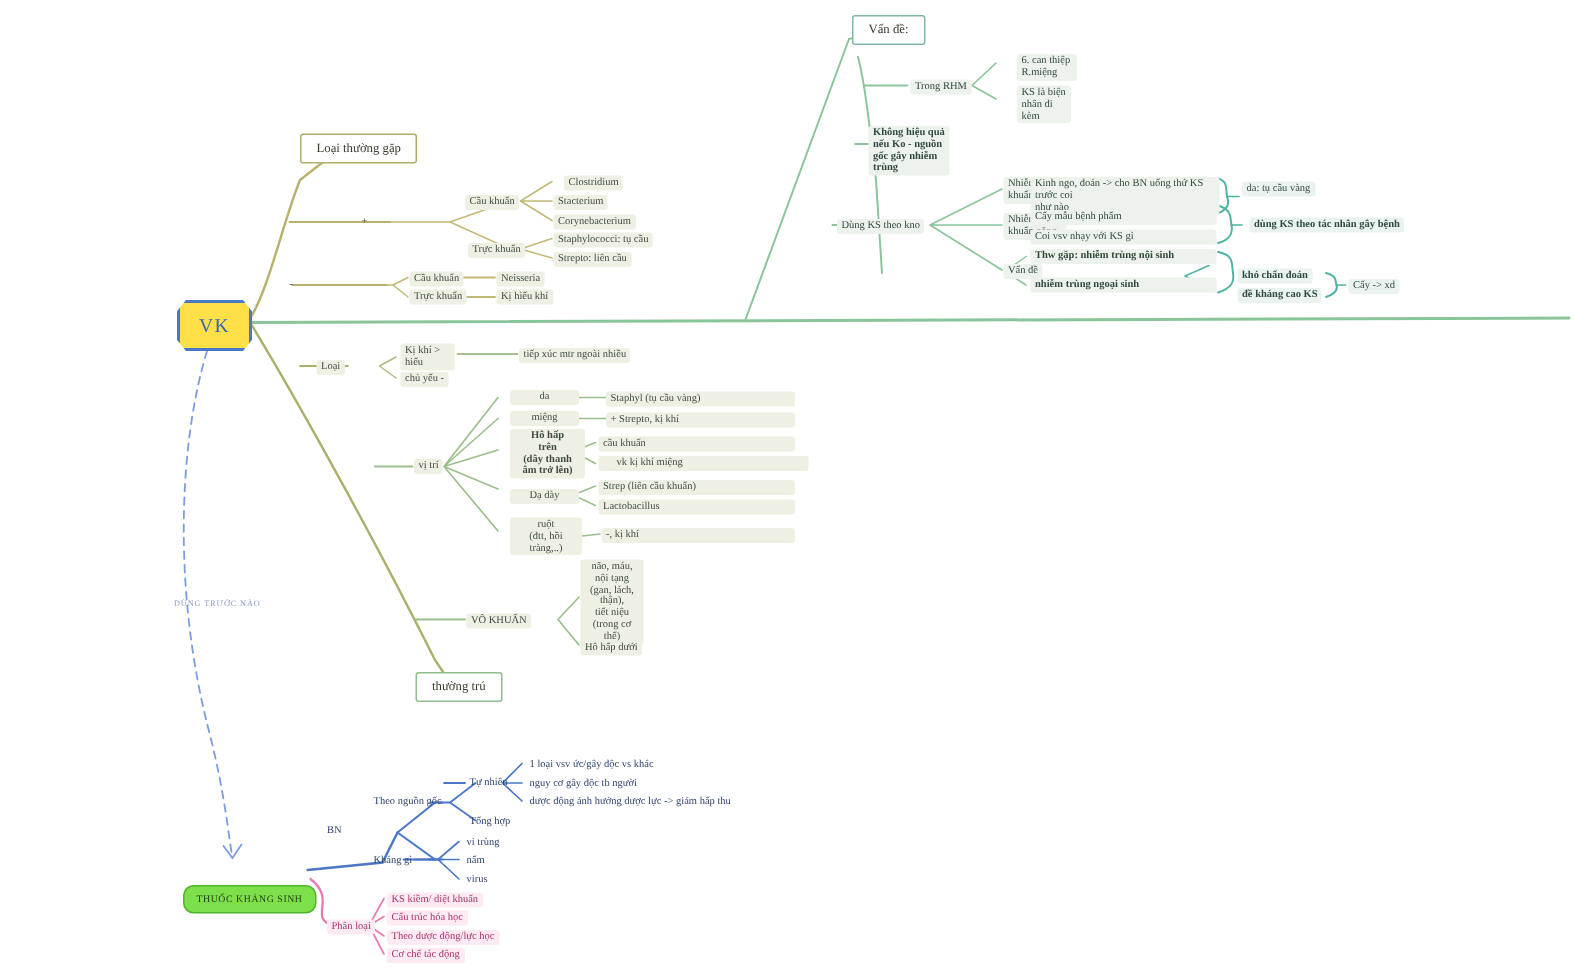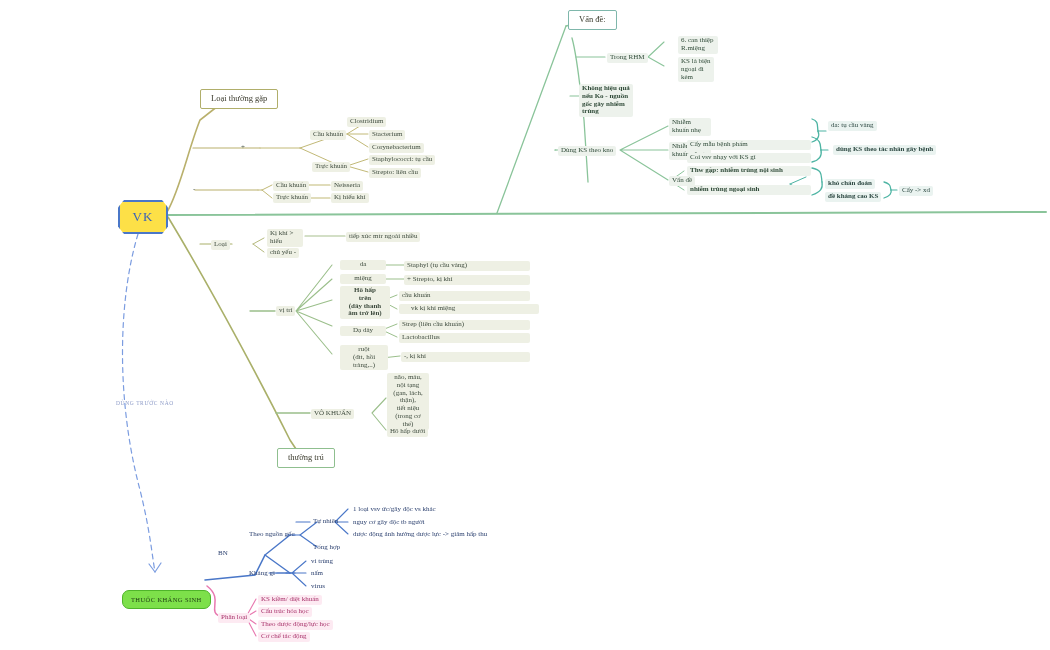--- a/index.html
+++ b/index.html
@@ -158,21 +158,21 @@
   <div class="node boxed teal" style="left:568px;top:10px;">Vấn đề:</div>
 
   <div class="node boxed green" style="left:277px;top:448px;">thường trú</div>
 
   <div class="node leaf" style="left:238px;top:143px;">+</div>
   <div class="node leaf" style="left:190px;top:185px;">-</div>
 
   <div class="node leaf shade" style="left:310px;top:130px;">Cầu khuẩn</div>
   <div class="node leaf shade" style="left:312px;top:162px;">Trực khuẩn</div>
 
-  <div class="node leaf shade" style="left:347px;top:117px;">Clostridium</div>
+  <div class="node leaf shade" style="left:376px;top:117px;">Clostridium</div>
   <div class="node leaf shade" style="left:369px;top:130px;">Stacterium</div>
   <div class="node leaf shade" style="left:369px;top:143px;">Corynebacterium</div>
   <div class="node leaf shade" style="left:369px;top:155px;">Staphylococci: tụ cầu</div>
   <div class="node leaf shade" style="left:369px;top:168px;">Strepto: liên cầu</div>
 
   <div class="node leaf shade" style="left:273px;top:181px;">Cầu khuẩn</div>
   <div class="node leaf shade" style="left:273px;top:193px;">Trực khuẩn</div>
   <div class="node leaf shade" style="left:331px;top:181px;">Neisseria</div>
   <div class="node leaf shade" style="left:331px;top:193px;">Kị hiếu khí</div>
 
@@ -213,32 +213,34 @@
 thận),
 tiết niệu
 (trong cơ
 thể)</div>
   <div class="node leaf shade" style="left:387px;top:427px;">Hô hấp dưới</div>
 
   <div class="node leaf g" style="left:607px;top:53px;">Trong RHM</div>
   <div class="node leaf g" style="left:678px;top:36px;width:34px;">6. can thiệp
 R.miệng</div>
   <div class="node leaf g" style="left:678px;top:57px;width:30px;">KS là biện
-ngoại đi
+nhân đi
 kèm</div>
 
   <div class="node leaf g bold" style="left:579px;top:84px;width:48px;">Không hiệu quả
 nếu Ko - nguồn
 gốc gây nhiễm
 trùng</div>
 
   <div class="node leaf g" style="left:558px;top:146px;">Dùng KS theo kno</div>
 
   <div class="node leaf g" style="left:669px;top:118px;width:36px;">Nhiễm
 khuẩn nhẹ</div>
+  <div class="node leaf g" style="left:687px;top:118px;width:120px;">Kinh ngo, đoán -&gt; cho BN uống thứ KS trước coi
+như nào</div>
   <div class="node leaf teal" style="left:828px;top:121px;">da: tụ cầu vàng</div>
 
   <div class="node leaf g" style="left:669px;top:142px;width:36px;">Nhiễm
 khuẩn nặng</div>
   <div class="node leaf g" style="left:687px;top:140px;width:118px;">Cấy mẫu bệnh phẩm</div>
   <div class="node leaf g" style="left:687px;top:153px;width:118px;">Coi vsv nhạy với KS gì</div>
   <div class="node leaf teal bold" style="left:833px;top:145px;">dùng KS theo tác nhân gây bệnh</div>
 
   <div class="node leaf g" style="left:669px;top:176px;">Vấn đề</div>
   <div class="node leaf g bold" style="left:687px;top:166px;width:118px;">Thw gặp: nhiễm trùng nội sinh</div>

